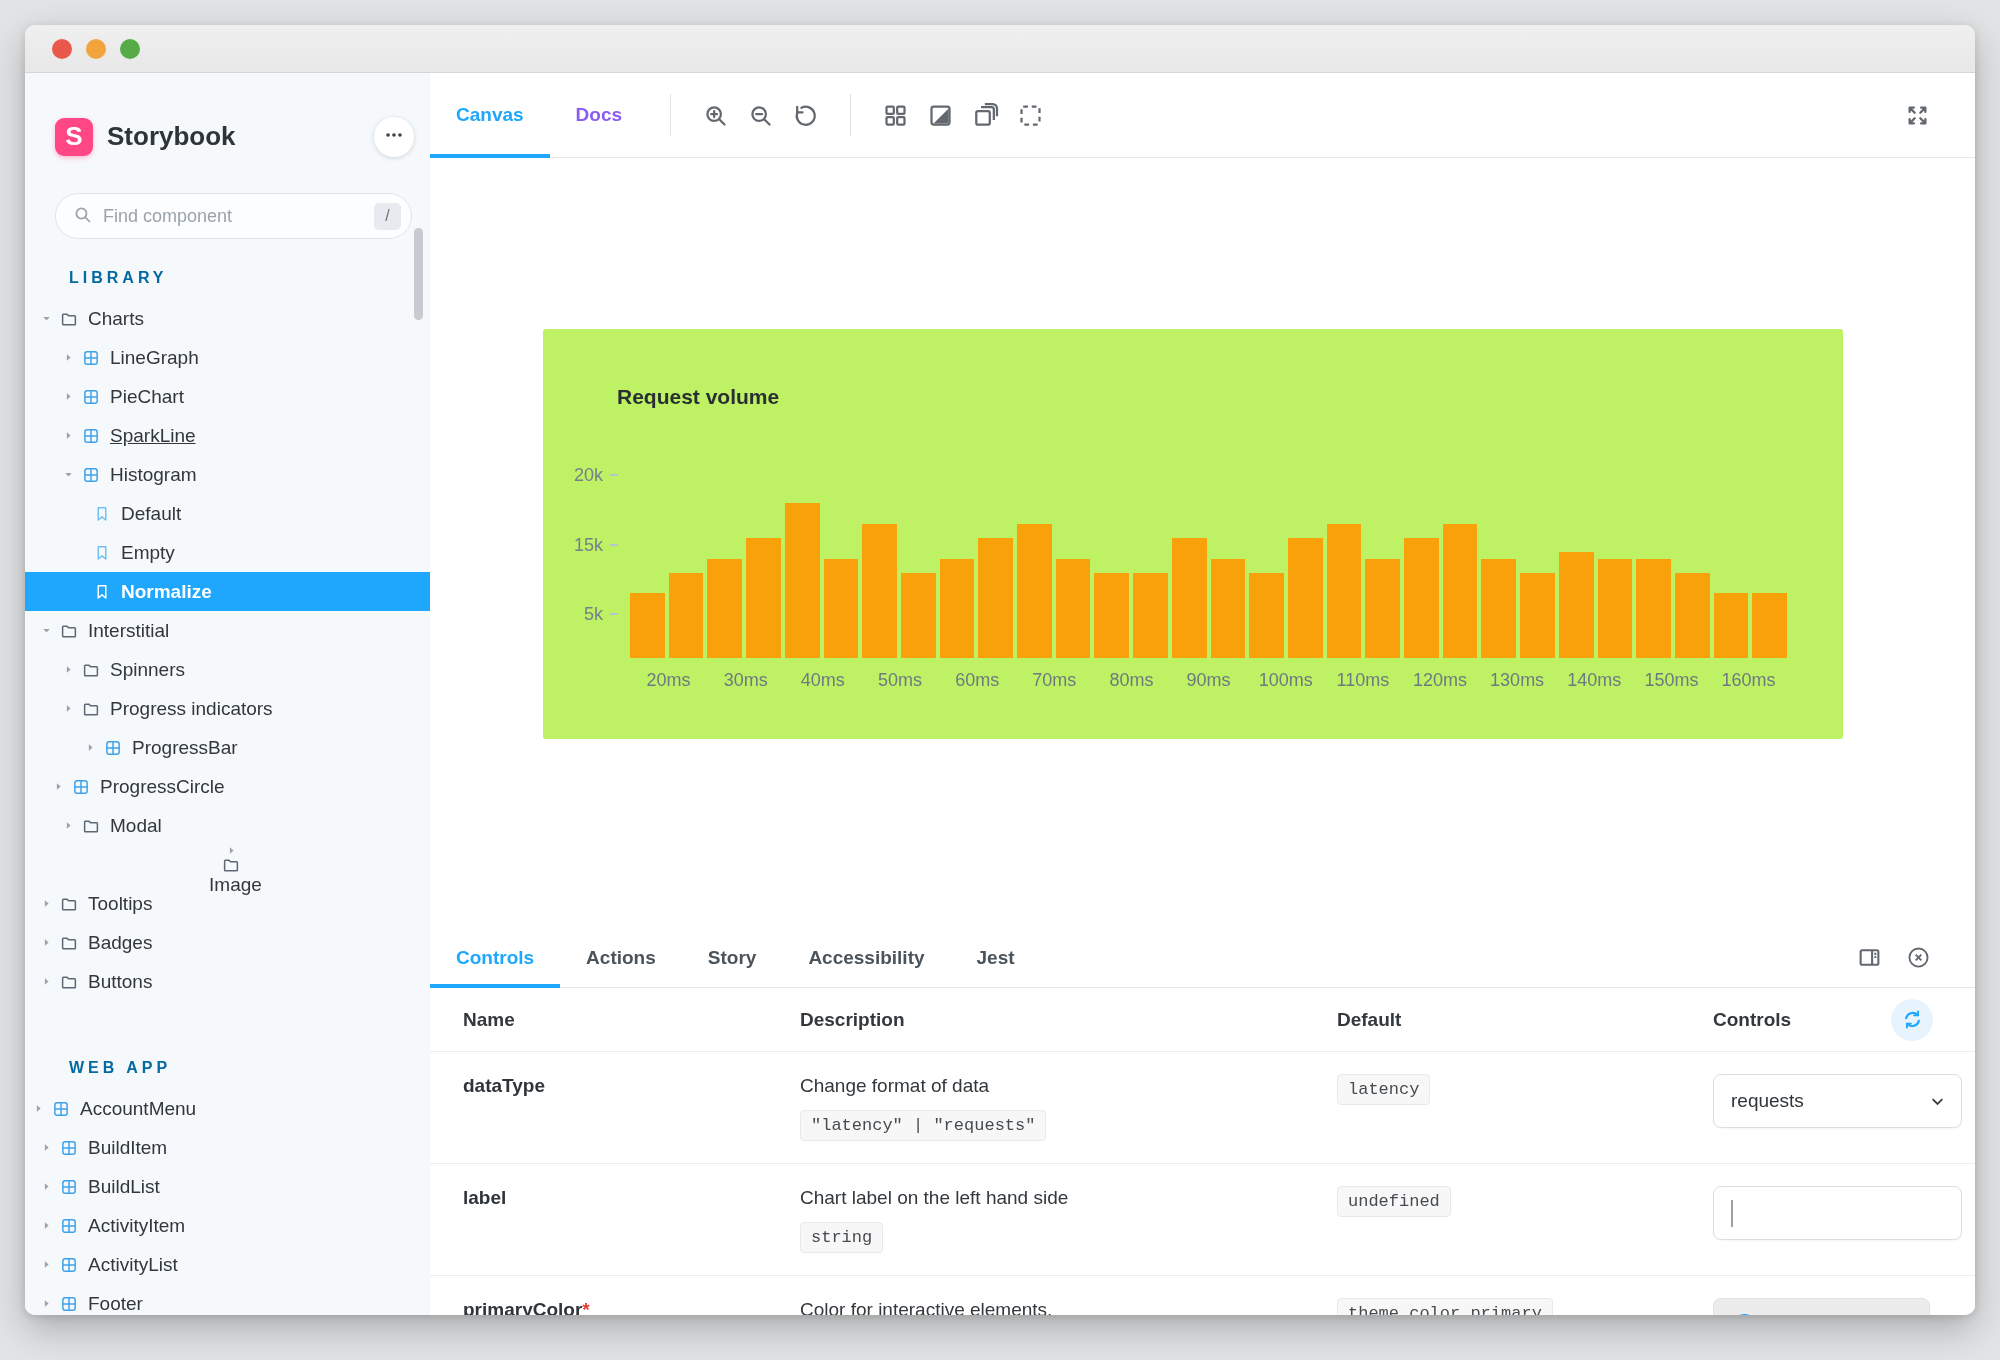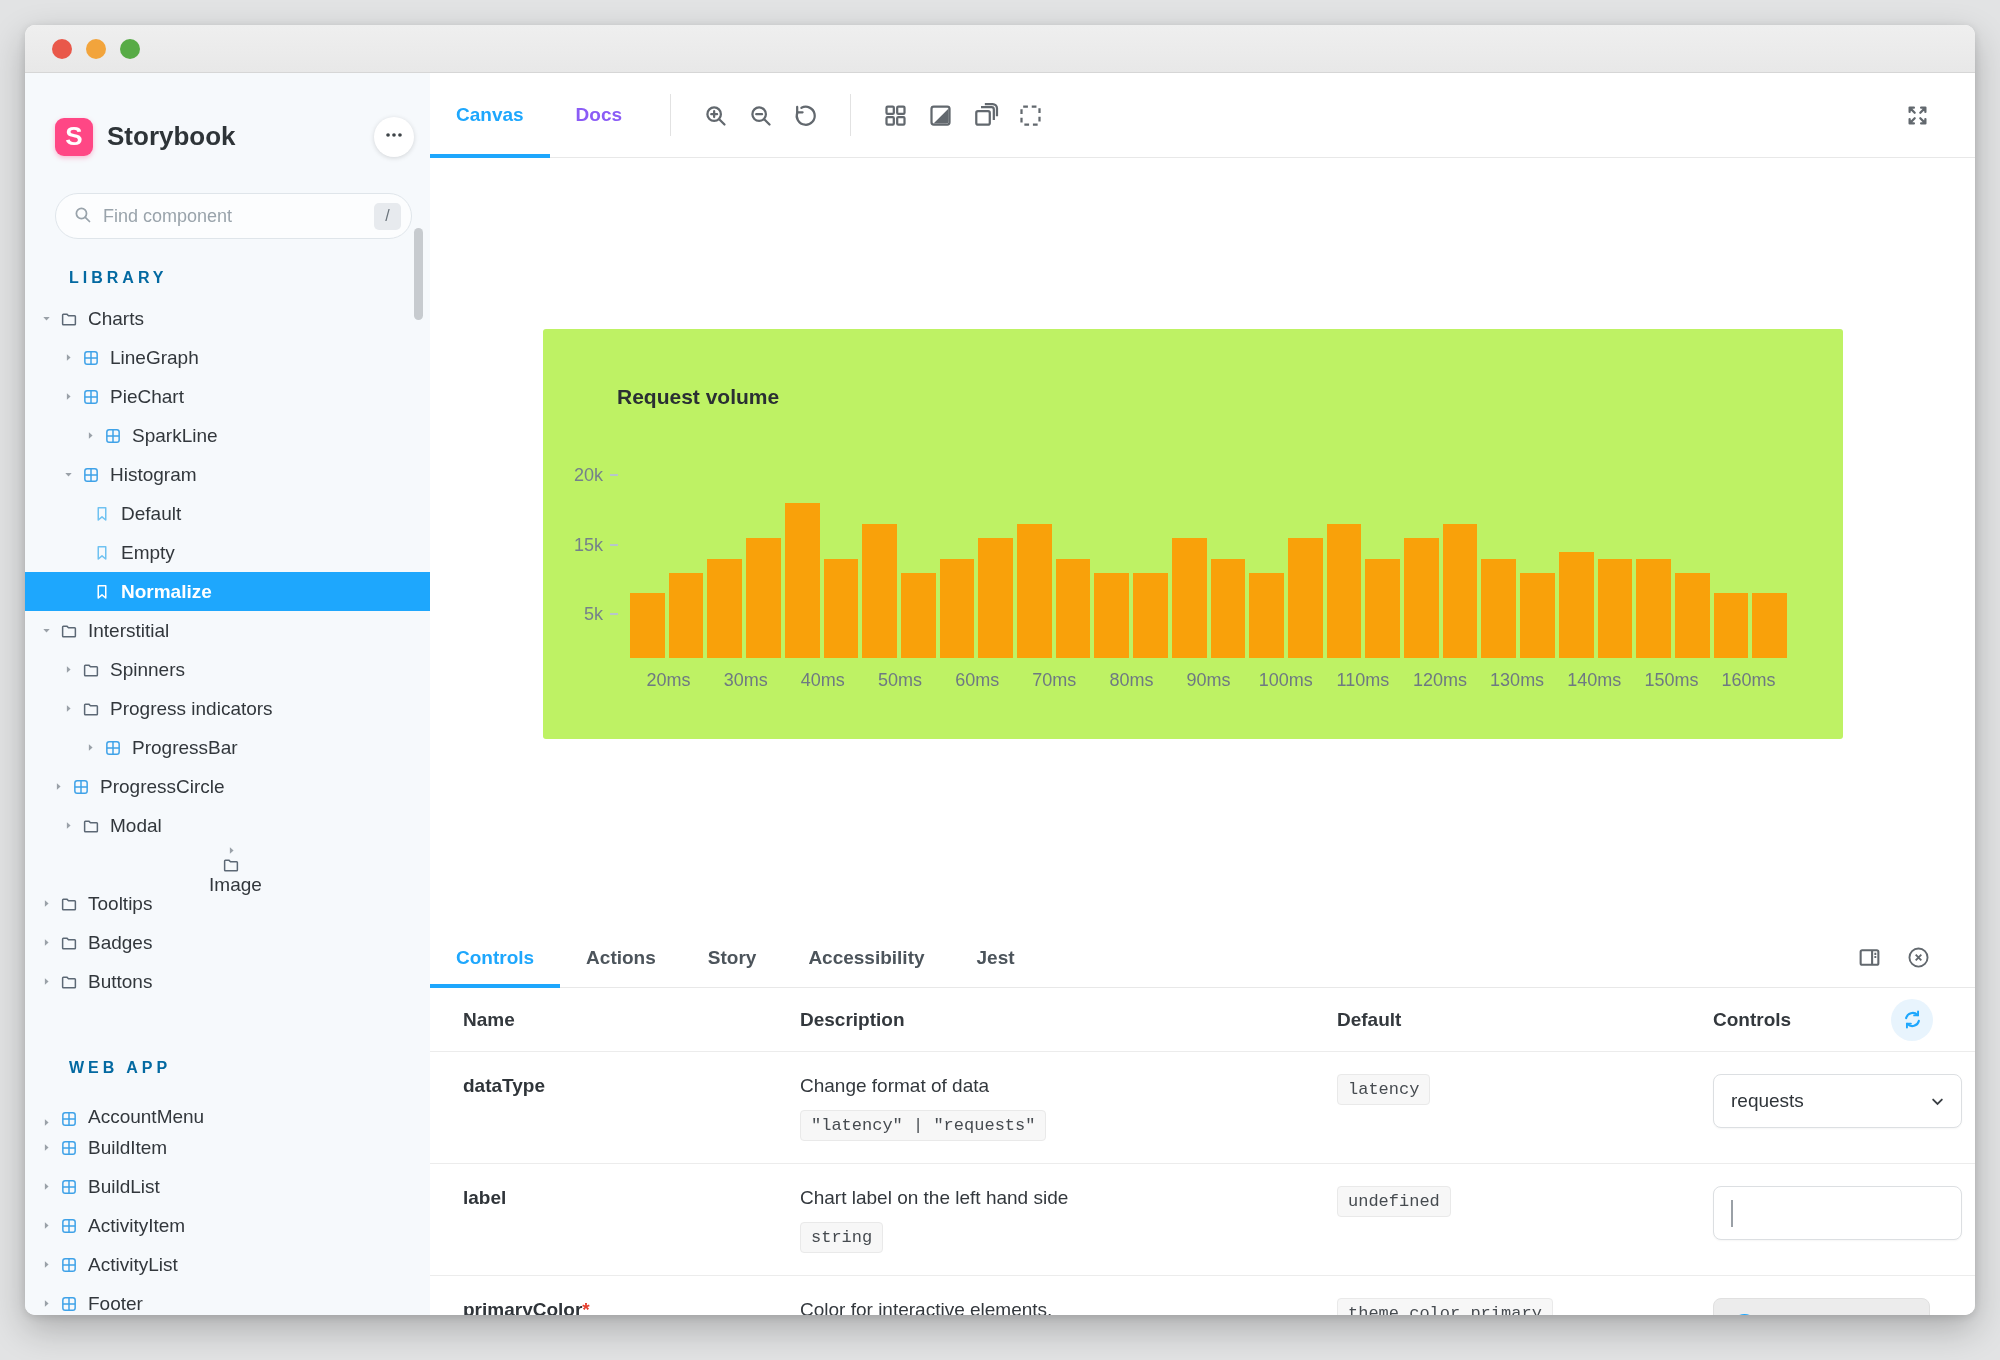--- a/index.html
+++ b/index.html
@@ -179,21 +179,21 @@
                   </svg>
                 </span>
                 <span class="ficon component">
                   <svg viewBox="0 0 24 24" fill="none" stroke="currentColor" stroke-width="2">
                     <rect x="3.8" y="3.8" width="16.4" height="16.4" rx="3"></rect>
                     <path d="M12 3.8v16.4M3.8 12h16.4"></path>
                   </svg>
                 </span>
                 <span class="label">PieChart</span>
               </div>
-              <div class="item" style="padding-left: 60px;">
+              <div class="item" style="padding-left: 38px; text-decoration: underline;">
                 <span class="chev">
                   <svg viewBox="0 0 24 24" fill="currentColor">
                     <path d="M8.5 5 16.5 12 8.5 19z"></path>
                   </svg>
                 </span>
                 <span class="ficon component">
                   <svg viewBox="0 0 24 24" fill="none" stroke="currentColor" stroke-width="2">
                     <rect x="3.8" y="3.8" width="16.4" height="16.4" rx="3"></rect>
                     <path d="M12 3.8v16.4M3.8 12h16.4"></path>
                   </svg>
@@ -366,21 +366,21 @@
                 <span class="ficon folder">
                   <svg viewBox="0 0 24 24" fill="none" stroke="currentColor" stroke-width="2" stroke-linejoin="round">
                     <path d="M3.5 18.5v-12a1 1 0 0 1 1-1h4.6l2.2 2.3h8.2a1 1 0 0 1 1 1v9.7a1 1 0 0 1-1 1H4.5a1 1 0 0 1-1-1z"></path>
                   </svg>
                 </span>
                 <span class="label">Buttons</span>
               </div>
             </div>
             <div class="sec">
               <div class="sec-h">WEB APP</div>
-              <div class="item" style="padding-left: 16px; align-items: flex-end;">
+              <div class="item" style="padding-left: 8px;">
                 <span class="chev">
                   <svg viewBox="0 0 24 24" fill="currentColor">
                     <path d="M8.5 5 16.5 12 8.5 19z"></path>
                   </svg>
                 </span>
                 <span class="ficon component">
                   <svg viewBox="0 0 24 24" fill="none" stroke="currentColor" stroke-width="2">
                     <rect x="3.8" y="3.8" width="16.4" height="16.4" rx="3"></rect>
                     <path d="M12 3.8v16.4M3.8 12h16.4"></path>
                   </svg>

